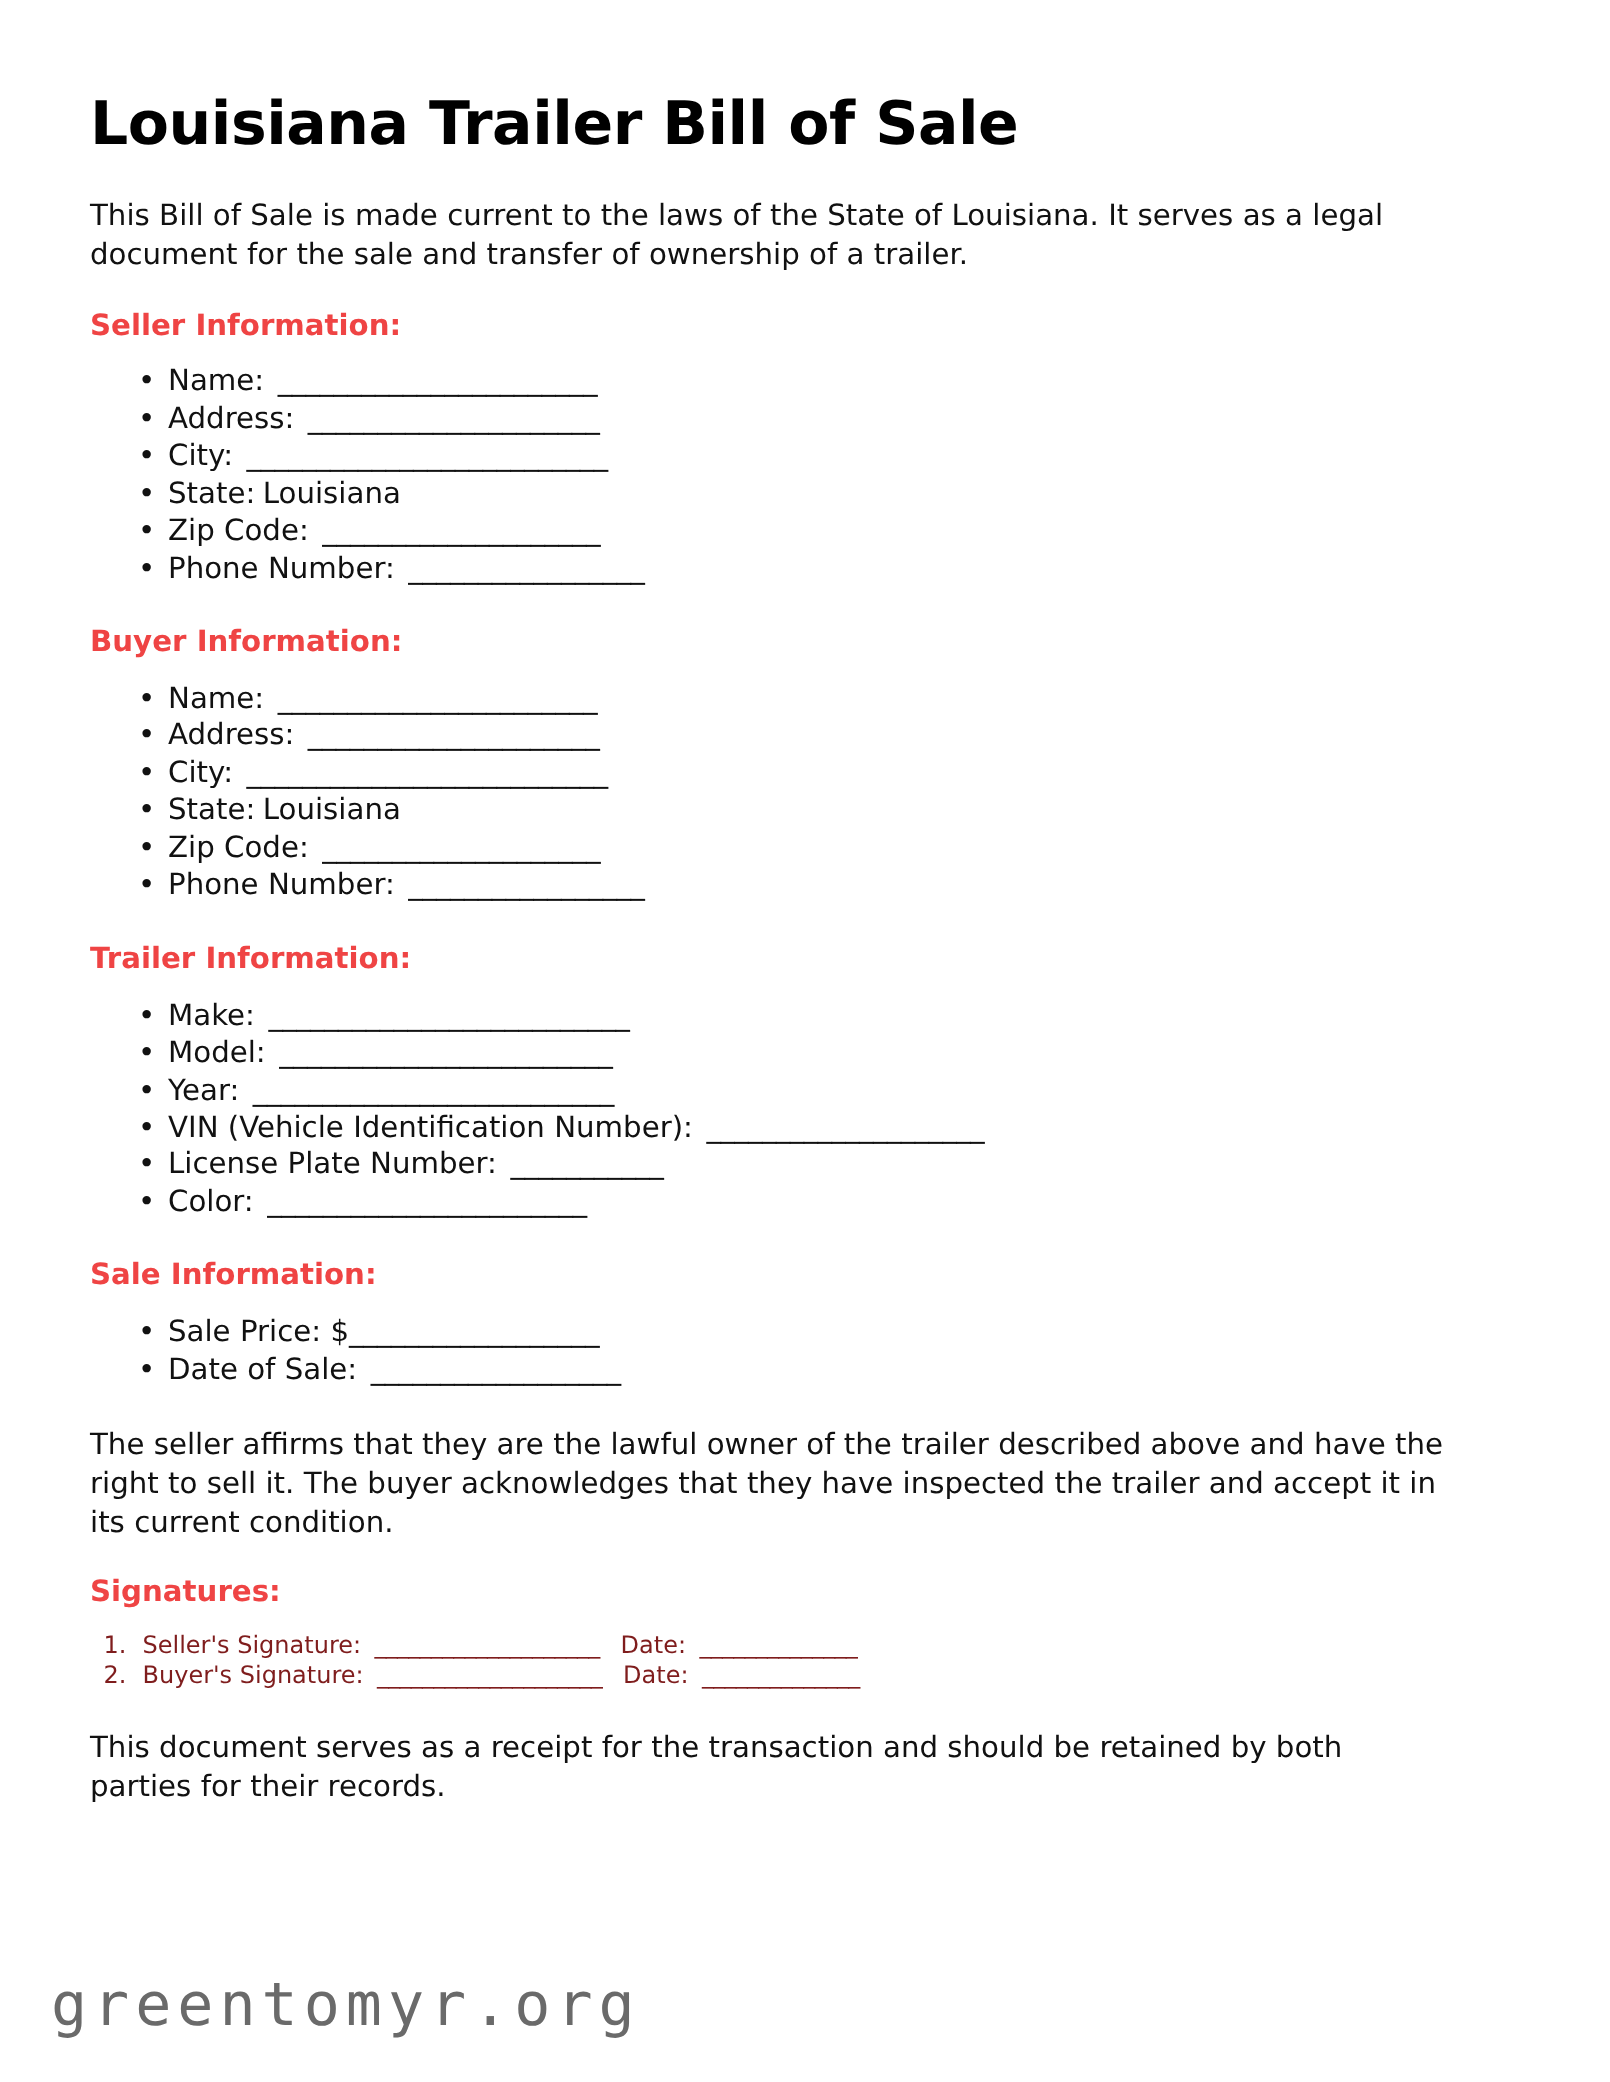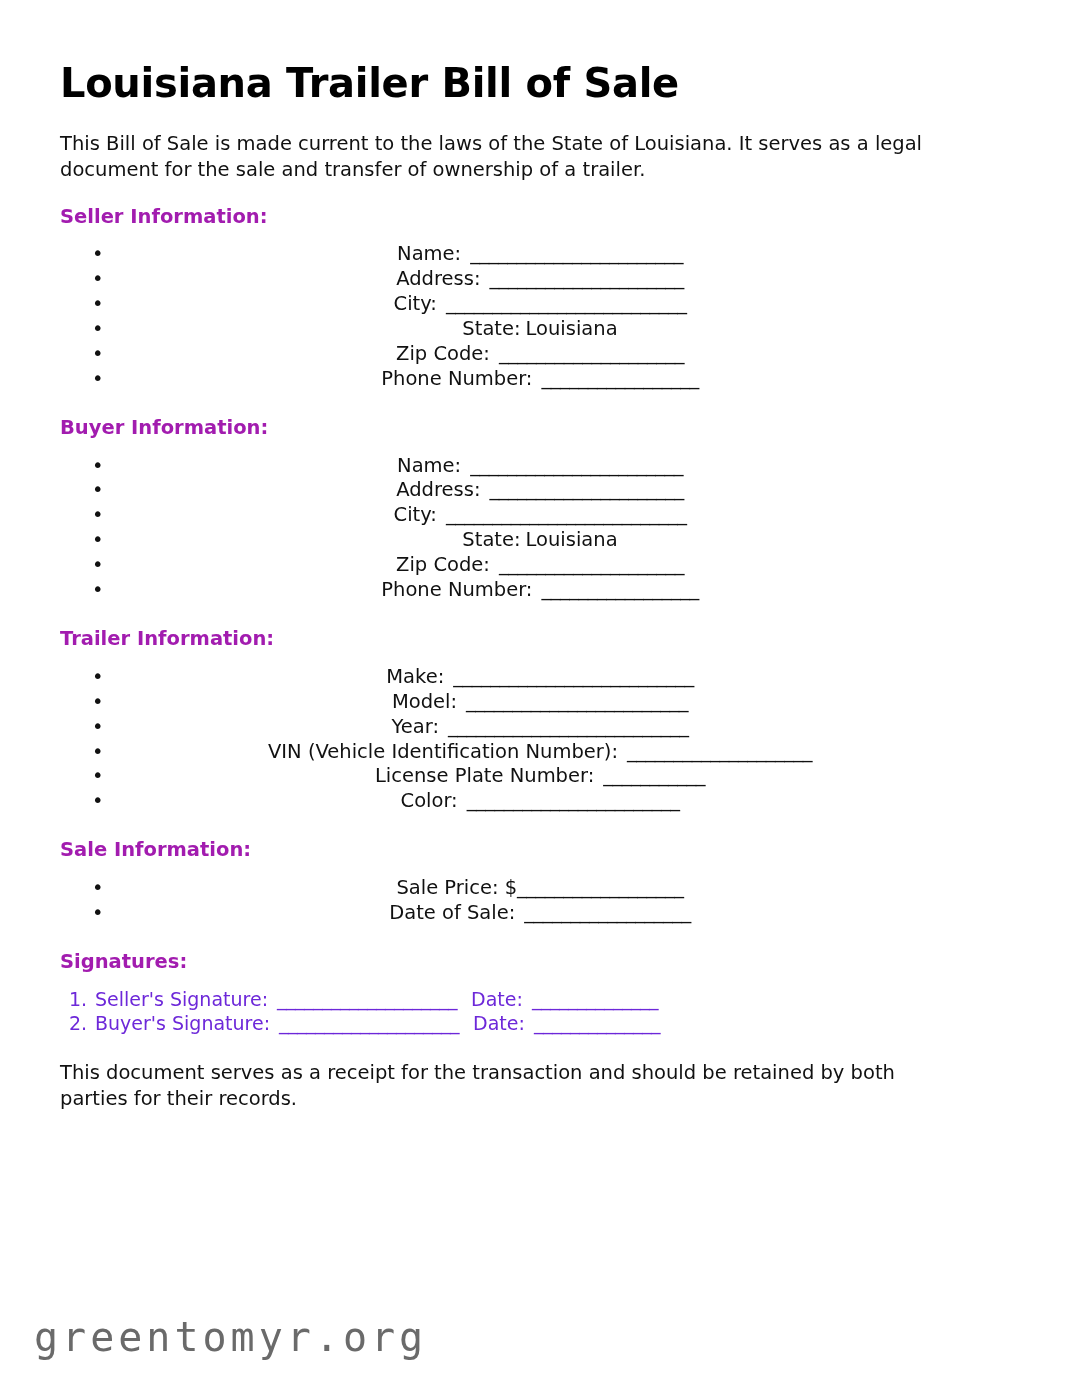--- a/index.html
+++ b/index.html
@@ -37,27 +37,26 @@
     line-height: 1.33;
     margin: 0 0 22px 0;
     max-width: 948px;
     color: #111;
   }
   h2.section-title {
     font-size: 19.5px;
     font-weight: bold;
     margin: 0 0 14px 0;
     line-height: 1.2;
-    color: #a21caf;
+    color: #ef4444;
   }
   ul.field-list {
     list-style: none;
     margin: 0 0 24px 0;
     padding: 0 0 0 52px;
-    text-align: center;
   }
   ul.field-list > li {
     position: relative;
     font-size: 19.5px;
     line-height: 1.28;
     white-space: nowrap;
     color: #111;
     margin: 0;
     padding: 0;
   }
@@ -71,24 +70,24 @@
     color: #111;
   }
   ol.sig-list {
     list-style: none;
     margin: 0 0 24px 0;
     padding: 0 0 0 35px;
     counter-reset: sigcounter;
   }
   ol.sig-list > li {
     position: relative;
-    font-size: 19px;
+    font-size: 16px;
     line-height: 1.28;
     white-space: nowrap;
-    color: #6d28d9;
+    color: #7f1d1d;
     counter-increment: sigcounter;
   }
   ol.sig-list > li::before {
     content: counter(sigcounter) ".";
     position: absolute;
     left: -26px;
     top: 0;
   }
   .blank {
     font-family: "DejaVu Sans", "Liberation Sans", sans-serif;
@@ -155,20 +154,21 @@
     <li><span>License Plate Number:</span><span class="gap"></span><span class="blank">___________</span></li>
     <li><span>Color:</span><span class="gap"></span><span class="blank">_______________________</span></li>
   </ul>
 
   <h2 class="section-title">Sale Information:</h2>
   <ul class="field-list">
     <li><span>Sale Price: $</span><span class="blank">__________________</span></li>
     <li><span>Date of Sale:</span><span class="gap"></span><span class="blank">__________________</span></li>
   </ul>
 
+  <p class="para">The seller affirms that they are the lawful owner of the trailer described above and have the right to sell it. The buyer acknowledges that they have inspected the trailer and accept it in its current condition.</p>
 
   <h2 class="section-title">Signatures:</h2>
   <ol class="sig-list">
     <li><span>Seller's Signature:</span><span class="gap"></span><span class="blank">____________________</span><span class="sig-date-gap"></span><span>Date:</span><span class="gap"></span><span class="blank">______________</span></li>
     <li><span>Buyer's Signature:</span><span class="gap"></span><span class="blank">____________________</span><span class="sig-date-gap"></span><span>Date:</span><span class="gap"></span><span class="blank">______________</span></li>
   </ol>
 
   <p class="para">This document serves as a receipt for the transaction and should be retained by both parties for their records.</p>
 
 </div>

